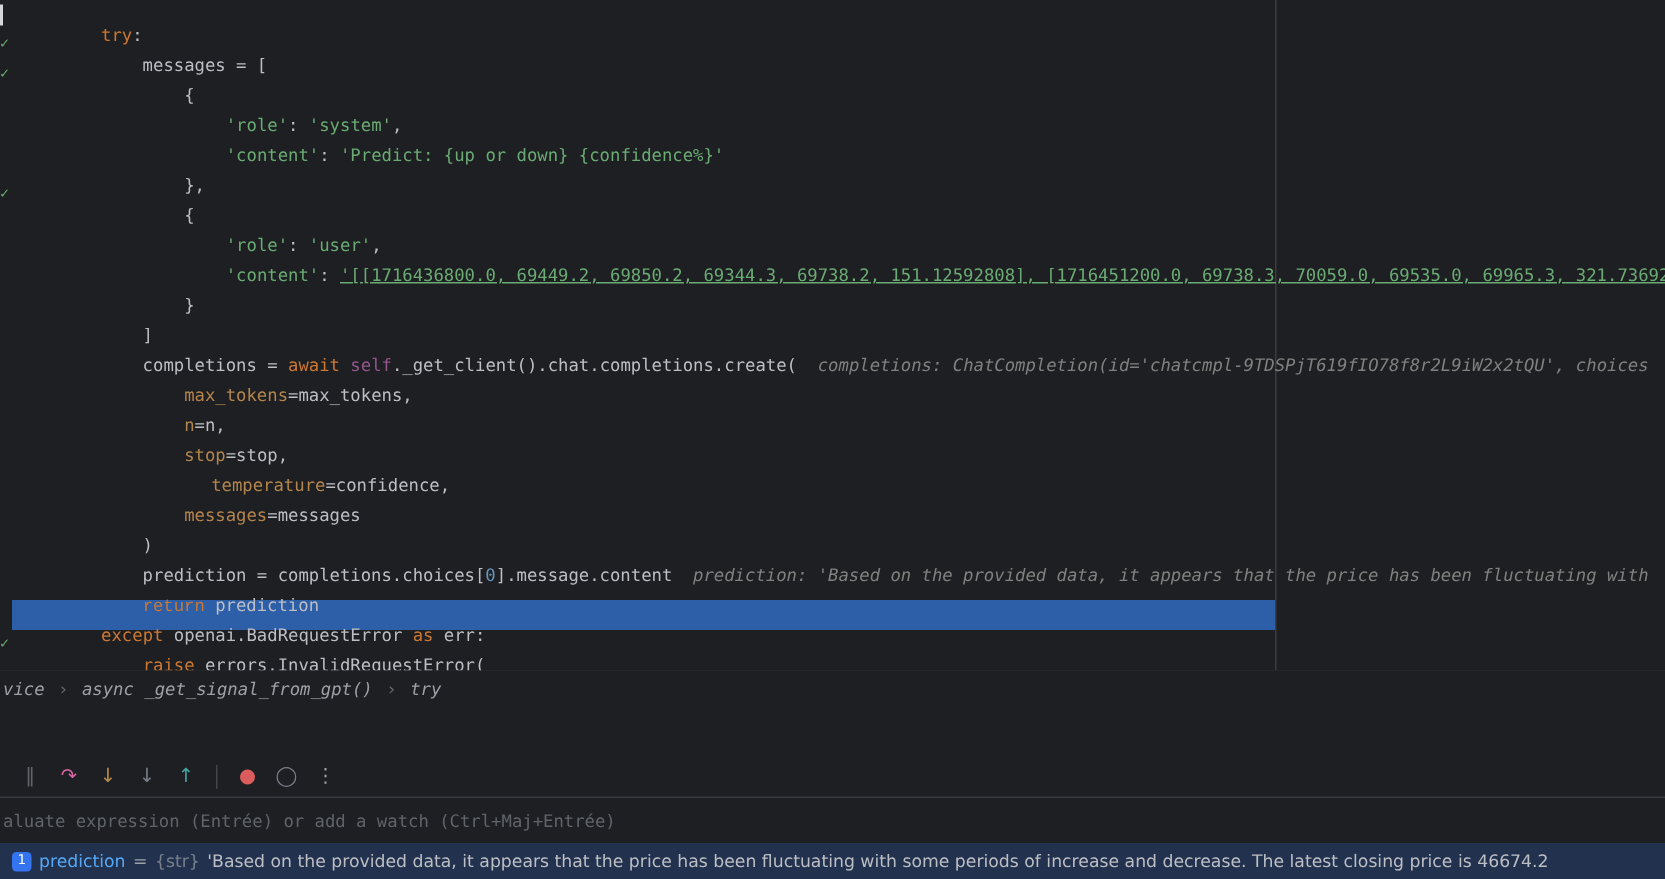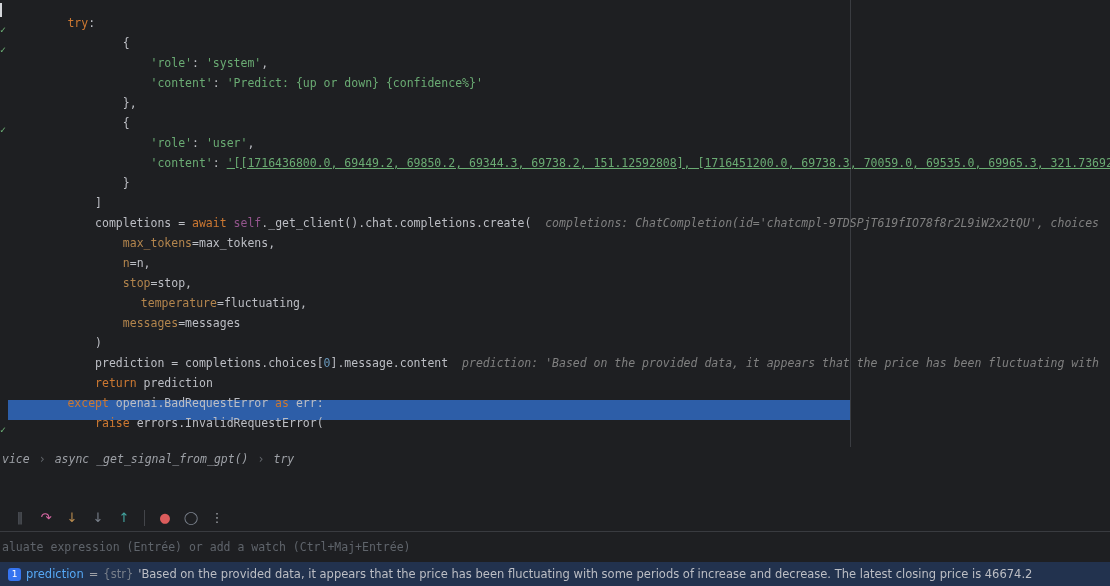--- a/index.html
+++ b/index.html
@@ -56,38 +56,39 @@
 </head>
 <body>
 
 <div class="screen">
 
   <div class="editor">
     <div class="exec-line" style="top: 400px;"></div>
     <div class="margin-guide"></div>
     <div class="code-area">
         <div class="code-line"><span style="color: rgb(188, 190, 196);">        </span><span style="color: rgb(204, 120, 50);">try</span><span style="color: rgb(188, 190, 196);">:</span></div>
+        <div class="code-line"><span style="color: rgb(188, 190, 196);">            messages = [</span></div>
         <div class="code-line"><span style="color: rgb(188, 190, 196);">                {</span></div>
         <div class="code-line"><span style="color: rgb(188, 190, 196);">                    </span><span style="color: rgb(106, 171, 115);">'role'</span><span style="color: rgb(188, 190, 196);">: </span><span style="color: rgb(106, 171, 115);">'system'</span><span style="color: rgb(188, 190, 196);">,</span></div>
         <div class="code-line"><span style="color: rgb(188, 190, 196);">                    </span><span style="color: rgb(106, 171, 115);">'content'</span><span style="color: rgb(188, 190, 196);">: </span><span style="color: rgb(106, 171, 115);">'Predict: {up or down} {confidence%}'</span></div>
         <div class="code-line"><span style="color: rgb(188, 190, 196);">                },</span></div>
         <div class="code-line"><span style="color: rgb(188, 190, 196);">                {</span></div>
         <div class="code-line"><span style="color: rgb(188, 190, 196);">                    </span><span style="color: rgb(106, 171, 115);">'role'</span><span style="color: rgb(188, 190, 196);">: </span><span style="color: rgb(106, 171, 115);">'user'</span><span style="color: rgb(188, 190, 196);">,</span></div>
         <div class="code-line"><span style="color: rgb(188, 190, 196);">                    </span><span style="color: rgb(106, 171, 115);">'content'</span><span style="color: rgb(188, 190, 196);">: </span><span class="ul" style="color: rgb(106, 171, 115);">'[[1716436800.0, 69449.2, 69850.2, 69344.3, 69738.2, 151.12592808], [1716451200.0, 69738.3, 70059.0, 69535.0, 69965.3, 321.73692193]</span></div>
         <div class="code-line"><span style="color: rgb(188, 190, 196);">                }</span></div>
         <div class="code-line"><span style="color: rgb(188, 190, 196);">            ]</span></div>
         <div class="code-line"><span style="color: rgb(188, 190, 196);">            completions = </span><span style="color: rgb(204, 120, 50);">await</span><span style="color: rgb(188, 190, 196);"> </span><span style="color: rgb(148, 85, 141);">self</span><span style="color: rgb(188, 190, 196);">._get_client().chat.completions.create(</span><span class="it" style="color: rgb(128, 128, 128);">  completions: ChatCompletion(id='chatcmpl-9TDSPjT619fIO78f8r2L9iW2x2tQU', choices</span></div>
         <div class="code-line"><span style="color: rgb(188, 190, 196);">                </span><span style="color: rgb(179, 133, 77);">max_tokens</span><span style="color: rgb(188, 190, 196);">=max_tokens,</span></div>
         <div class="code-line"><span style="color: rgb(188, 190, 196);">                </span><span style="color: rgb(179, 133, 77);">n</span><span style="color: rgb(188, 190, 196);">=n,</span></div>
         <div class="code-line"><span style="color: rgb(188, 190, 196);">                </span><span style="color: rgb(179, 133, 77);">stop</span><span style="color: rgb(188, 190, 196);">=stop,</span></div>
-        <div class="code-line"><span style="color: rgb(188, 190, 196);">                </span><span style="color: rgb(179, 133, 77); margin-left: 18px;">temperature</span><span style="color: rgb(188, 190, 196);">=fluctuating,</span></div>
+        <div class="code-line"><span style="color: rgb(188, 190, 196);">                </span><span style="color: rgb(179, 133, 77); margin-left: 18px;">temperature</span><span style="color: rgb(188, 190, 196);">=confidence,</span></div>
         <div class="code-line"><span style="color: rgb(188, 190, 196);">                </span><span style="color: rgb(179, 133, 77);">messages</span><span style="color: rgb(188, 190, 196);">=messages</span></div>
         <div class="code-line"><span style="color: rgb(188, 190, 196);">            )</span></div>
         <div class="code-line"><span style="color: rgb(188, 190, 196);">            prediction = completions.choices[</span><span style="color: rgb(104, 151, 187);">0</span><span style="color: rgb(188, 190, 196);">].message.content</span><span class="it" style="color: rgb(128, 128, 128);">  prediction: 'Based on the provided data, it appears that the price has been fluctuating with</span></div>
-        <div class="code-line"><span style="color: rgb(188, 190, 196);">            </span><span style="color: rgb(204, 120, 50);">return</span><span style="color: rgb(188, 190, 196);"> prediction</span></div>
+        <div class="code-line"><span style="color: rgb(188, 190, 196);">            </span><span style="color: rgb(204, 120, 50); font-family: Liberation Mono, monospace;">return</span><span style="color: rgb(188, 190, 196);"> prediction</span></div>
         <div class="code-line"><span style="color: rgb(188, 190, 196);">        </span><span style="color: rgb(204, 120, 50);">except</span><span style="color: rgb(188, 190, 196);"> openai.BadRequestError </span><span style="color: rgb(204, 120, 50);">as</span><span style="color: rgb(188, 190, 196);"> err:</span></div>
         <div class="code-line"><span style="color: rgb(188, 190, 196);">            </span><span style="color: rgb(204, 120, 50);">raise</span><span style="color: rgb(188, 190, 196);"> errors.InvalidRequestError(</span></div>
       </div>
     <div class="gutter">
         <span class="gmark caret" style="top: 0px;"></span>
         <span class="gmark check" style="top: 20px; color: rgb(106, 171, 115);">✓</span>
         <span class="gmark check" style="top: 40px; color: rgb(106, 171, 115);">✓</span>
         <span class="gmark check" style="top: 120px; color: rgb(106, 171, 115);">✓</span>
         <span class="gmark check" style="top: 420px; color: rgb(106, 171, 115);">✓</span>
       </div>

